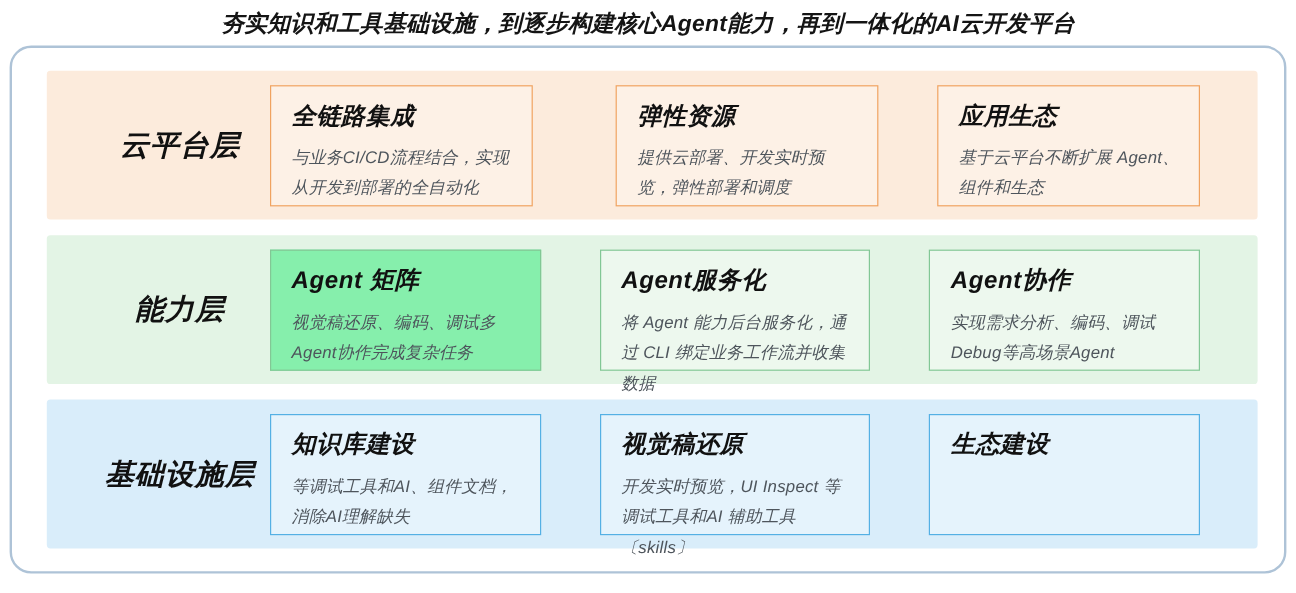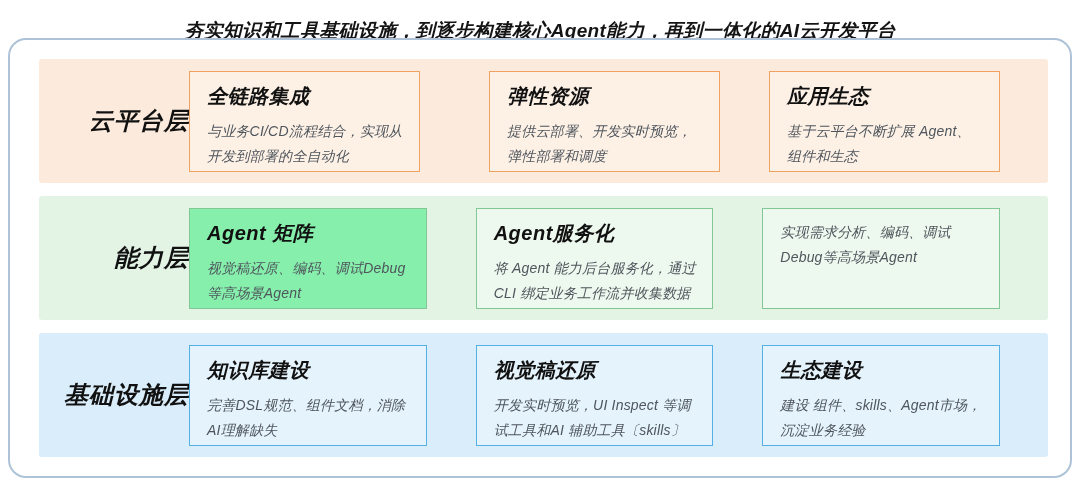--- a/index.html
+++ b/index.html
@@ -6,21 +6,21 @@
     margin: 0;
     padding: 0;
     background: #ffffff;
     width: 1080px;
     height: 494px;
     font-family: "Liberation Sans", "DejaVu Sans", sans-serif;
     overflow: hidden;
   }
   .page-title {
     text-align: center;
-    padding-top: 18px;
+    padding-top: 7px;
     font-size: 19px;
     font-weight: bold;
     font-style: italic;
     color: #141414;
     letter-spacing: 0.3px;
   }
   .panel {
     position: absolute;
     left: 8px;
     top: 38px;
@@ -38,26 +38,27 @@
   .band {
     flex: 1;
     display: flex;
     align-items: center;
     border-radius: 3px;
     min-height: 0;
   }
   .band-label {
     width: 150px;
     flex-shrink: 0;
-    text-align: right;
+    text-align: center;
     font-size: 24px;
     font-weight: bold;
     font-style: italic;
     color: #111111;
     letter-spacing: 1px;
+    padding-left: 36px;
   }
   .cards {
     flex: 1;
     display: flex;
     gap: 49px;
     margin-right: 48px;
   }
   .card {
     flex: 1;
     box-sizing: border-box;
@@ -106,43 +107,43 @@
         <div class="card-desc">基于云平台不断扩展 Agent、组件和生态</div>
       </div>
     </div>
   </div>
 
   <div class="band" style="background: rgb(227, 244, 229);">
     <div class="band-label">能力层</div>
     <div class="cards">
       <div class="card" style="background: #86efac; border-color: rgb(130, 199, 149);">
         <div class="card-title">Agent 矩阵</div>
-        <div class="card-desc">视觉稿还原、编码、调试Debug等高场景Agent</div>
+        <div class="card-desc">视觉稿还原、编码、调试多Agent协作完成复杂任务</div>
       </div>
       <div class="card" style="background: rgb(237, 248, 238); border-color: rgb(130, 199, 149);">
         <div class="card-title">Agent服务化</div>
         <div class="card-desc">将 Agent 能力后台服务化，通过 CLI 绑定业务工作流并收集数据</div>
       </div>
       <div class="card" style="background: rgb(237, 248, 238); border-color: rgb(130, 199, 149);">
+        <div class="card-title">Agent协作</div>
         <div class="card-desc">实现需求分析、编码、调试Debug等高场景Agent</div>
       </div>
     </div>
   </div>
 
   <div class="band" style="background: rgb(217, 237, 250);">
     <div class="band-label">基础设施层</div>
     <div class="cards">
       <div class="card" style="background: rgb(229, 243, 252); border-color: rgb(84, 176, 228);">
         <div class="card-title">知识库建设</div>
-        <div class="card-desc">完善DSL规范、组件文档，消除AI理解缺失</div>
+        <div class="card-desc">等调试工具和AI、组件文档，消除AI理解缺失</div>
       </div>
       <div class="card" style="background: rgb(229, 243, 252); border-color: rgb(84, 176, 228);">
         <div class="card-title">视觉稿还原</div>
         <div class="card-desc">开发实时预览，UI Inspect 等调试工具和AI 辅助工具〔skills〕</div>
       </div>
       <div class="card" style="background: rgb(229, 243, 252); border-color: rgb(84, 176, 228);">
         <div class="card-title">生态建设</div>
-        <div class="card-desc">建设 组件、skills、Agent市场，沉淀业务经验</div>
       </div>
     </div>
   </div>
 
 </div>
 
 </body></html>

